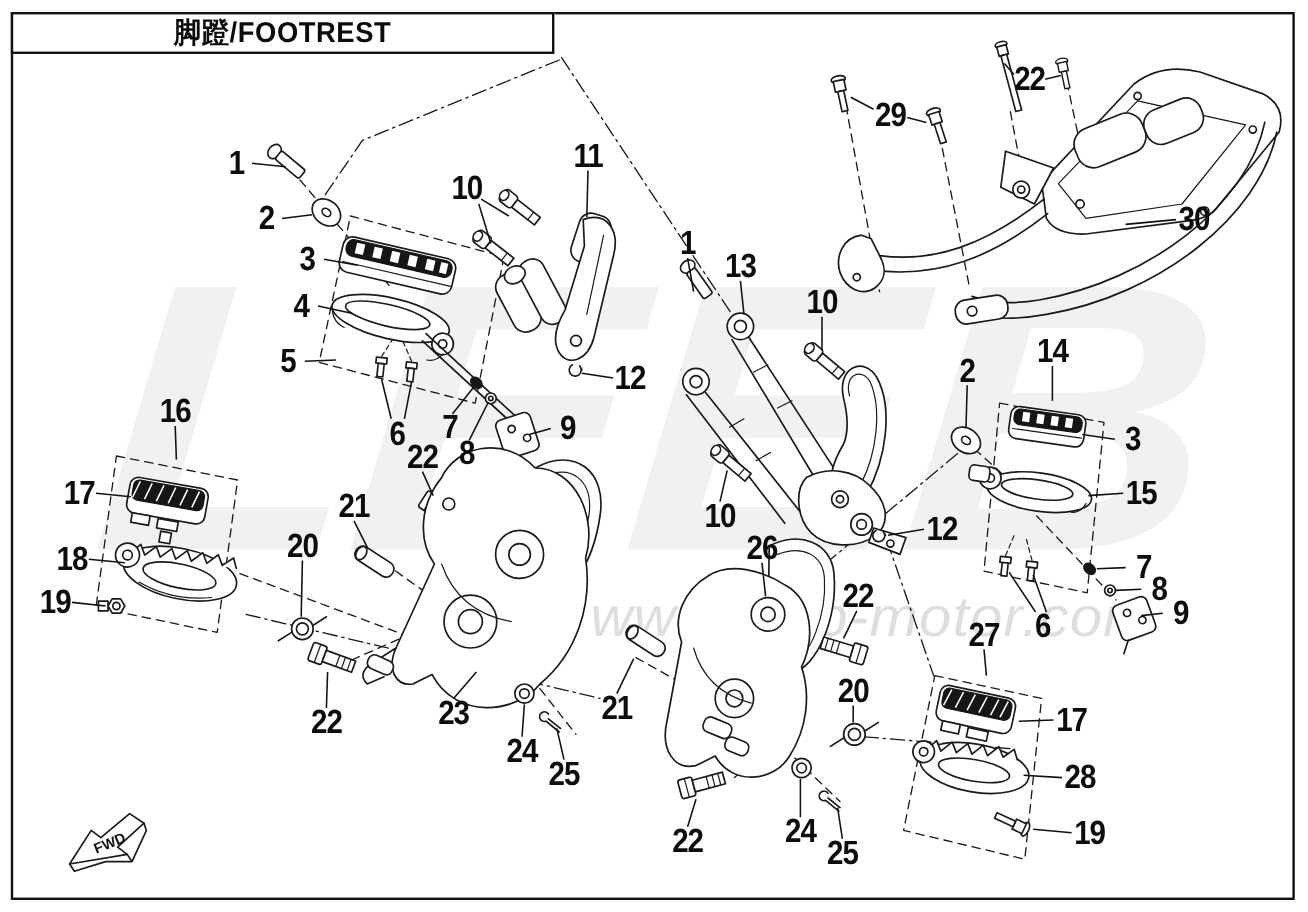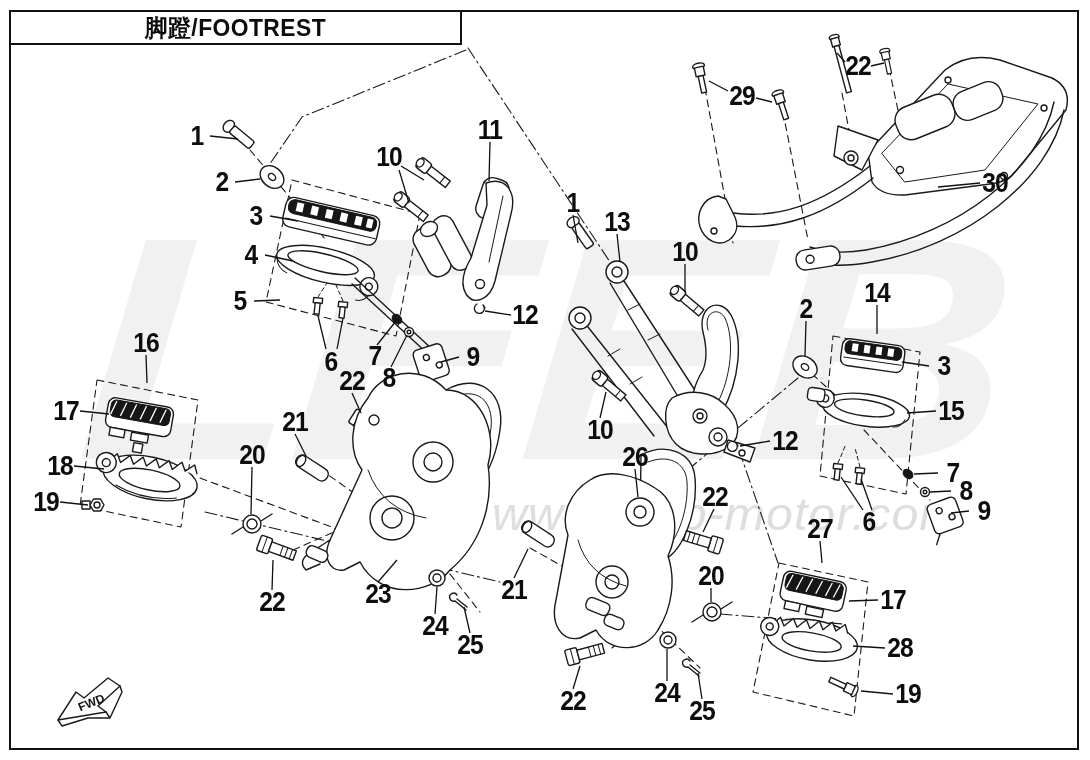--- a/index.html
+++ b/index.html
@@ -7,21 +7,21 @@
     position:relative; width:1090px; height:760px; background:#fff;
     overflow:hidden; font-family:"Liberation Sans","DejaVu Sans",sans-serif;
   }
   #page-border {
     position:absolute; left:9px; top:10px; width:1070px; height:740px;
     border:2px solid #111; box-sizing:border-box; z-index:5; pointer-events:none;
   }
   #title-box {
     position:absolute; left:9px; top:10px; width:453px; height:35px;
     border:2px solid #111; box-sizing:border-box; background:#fff; z-index:6;
-    display:flex; align-items:flex-start; justify-content:center;
+    display:flex; align-items:flex-end; justify-content:center;
   }
   #title-box span {
     font-weight:700; font-size:24px; color:#0c0c0c; letter-spacing:.5px;
     transform:scaleX(.95);
   }
   .wm-brand {
     position:absolute; left:40px; top:158px; width:1010px; height:380px; z-index:1;
     display:flex; align-items:center; justify-content:center;
     font-size:318px; font-weight:700; font-style:italic;
     color:#f1f1f1; letter-spacing:-6px;

